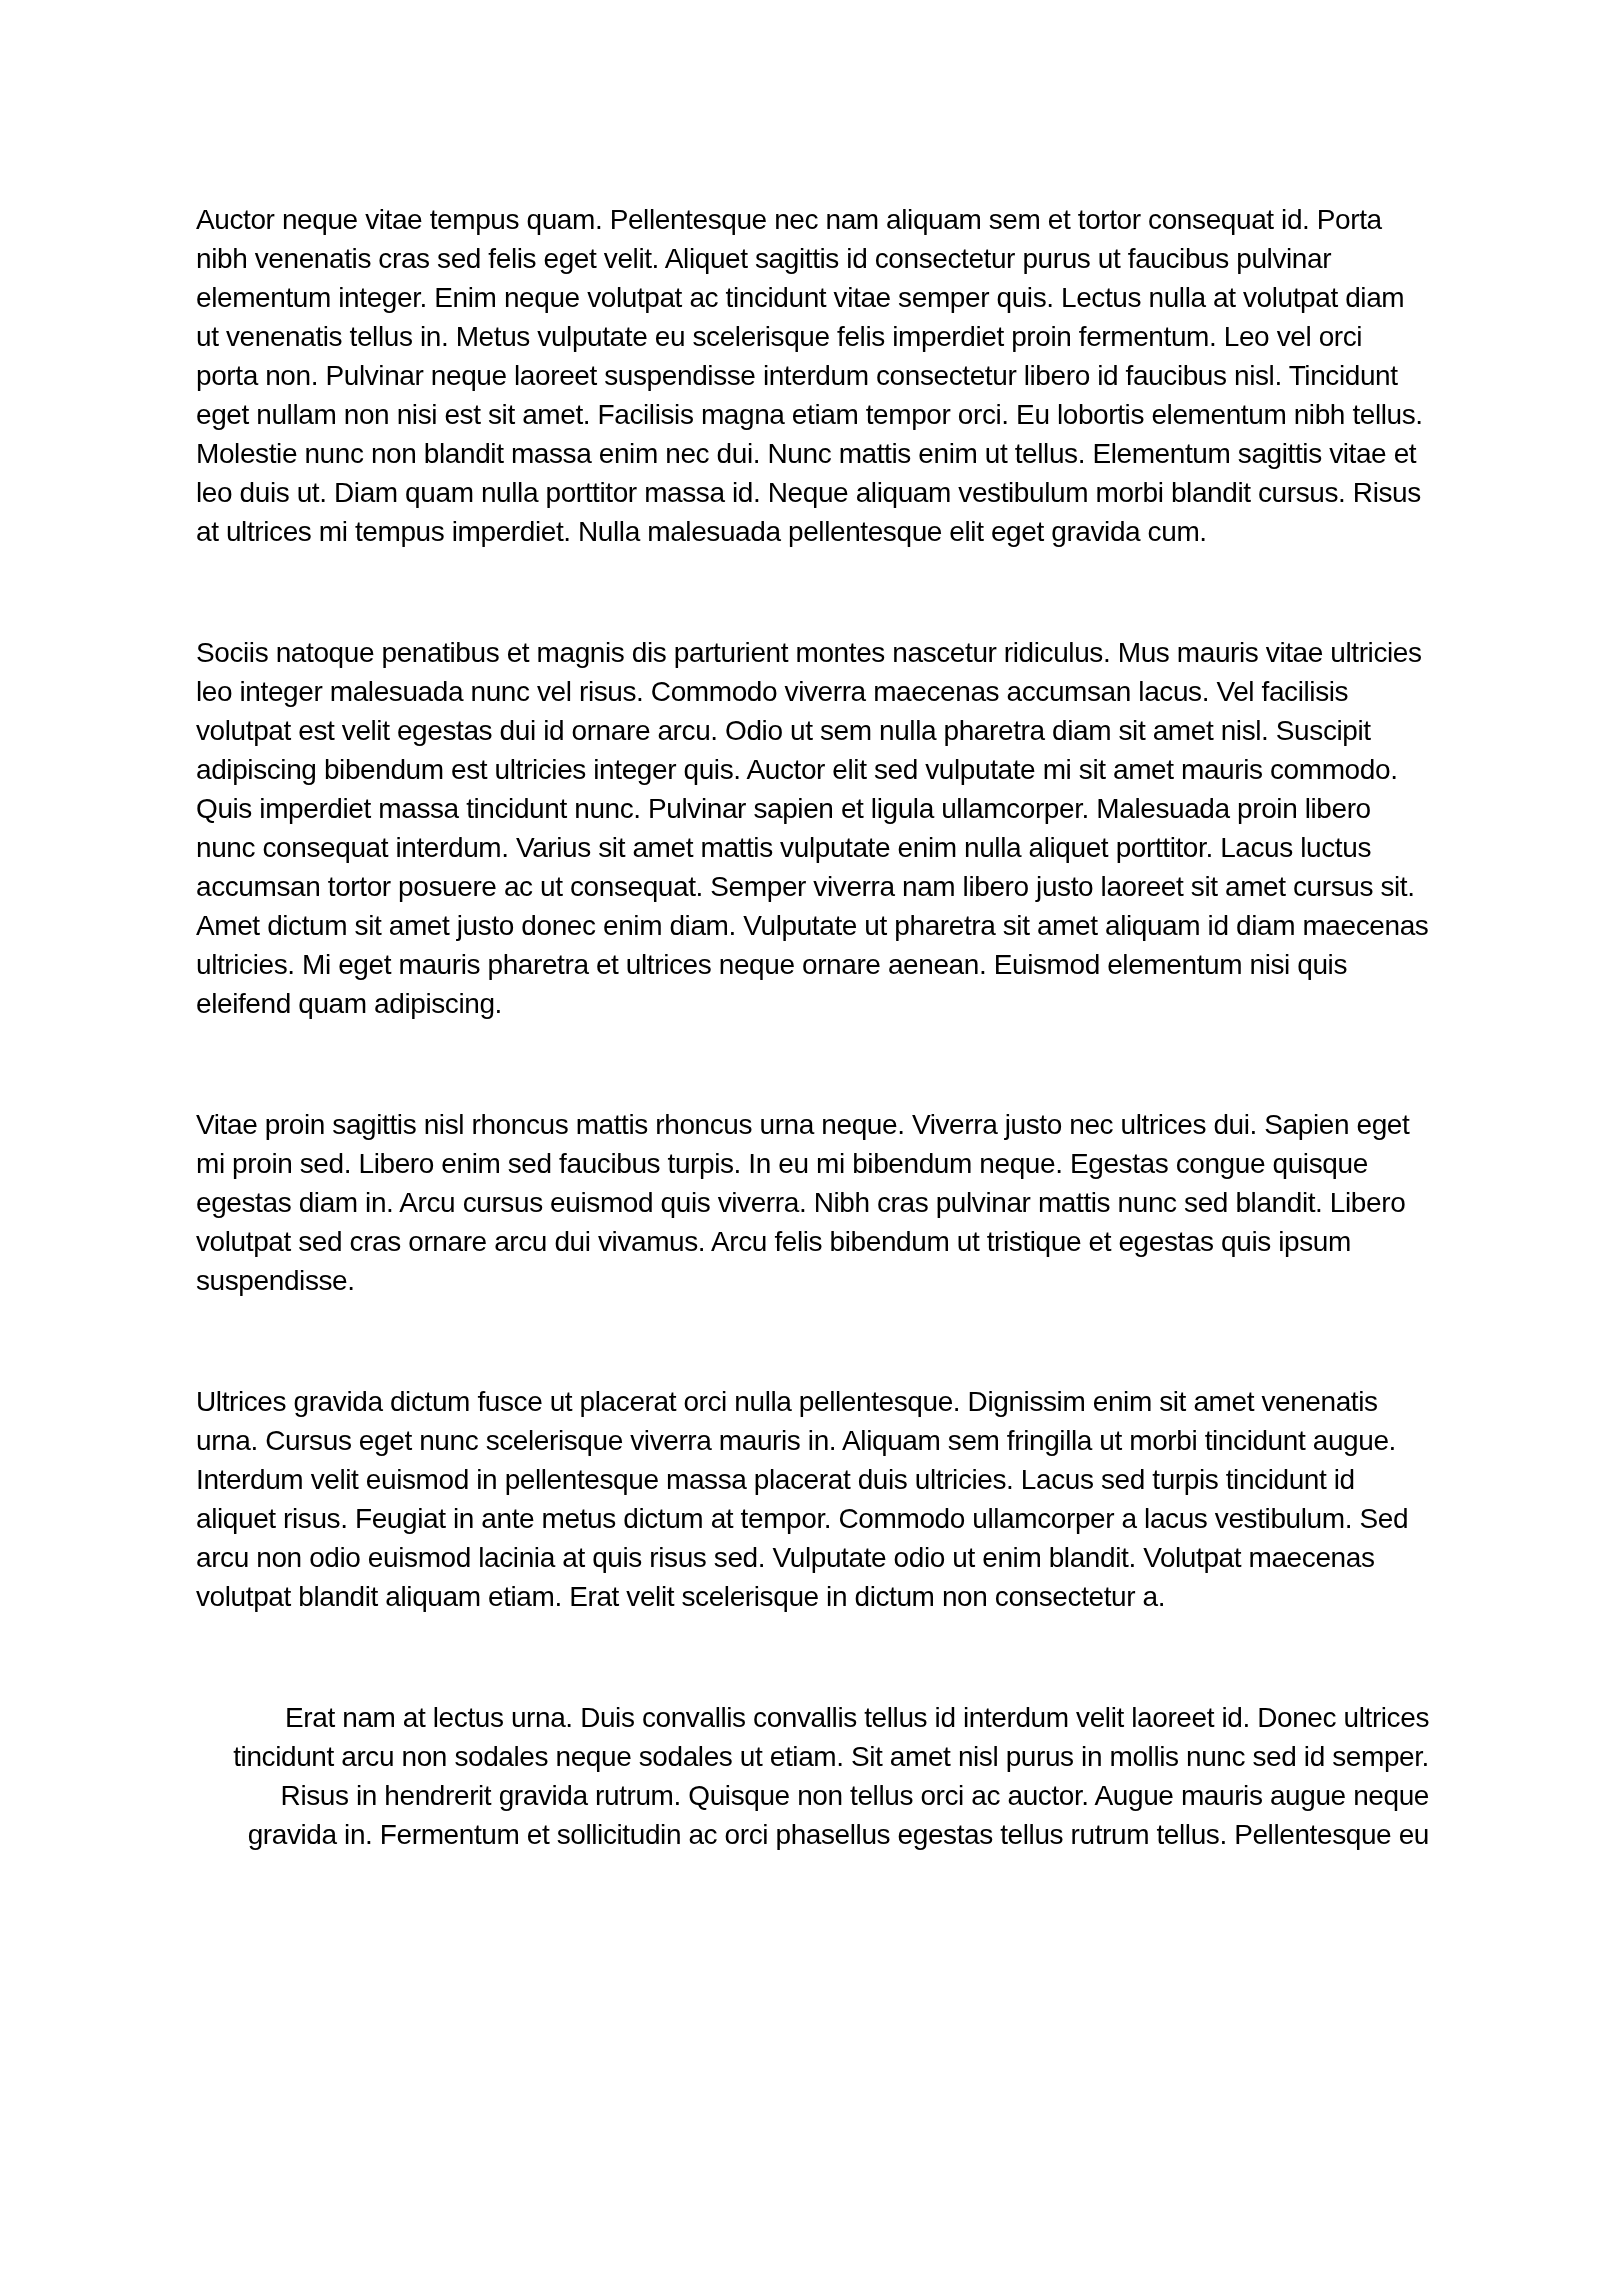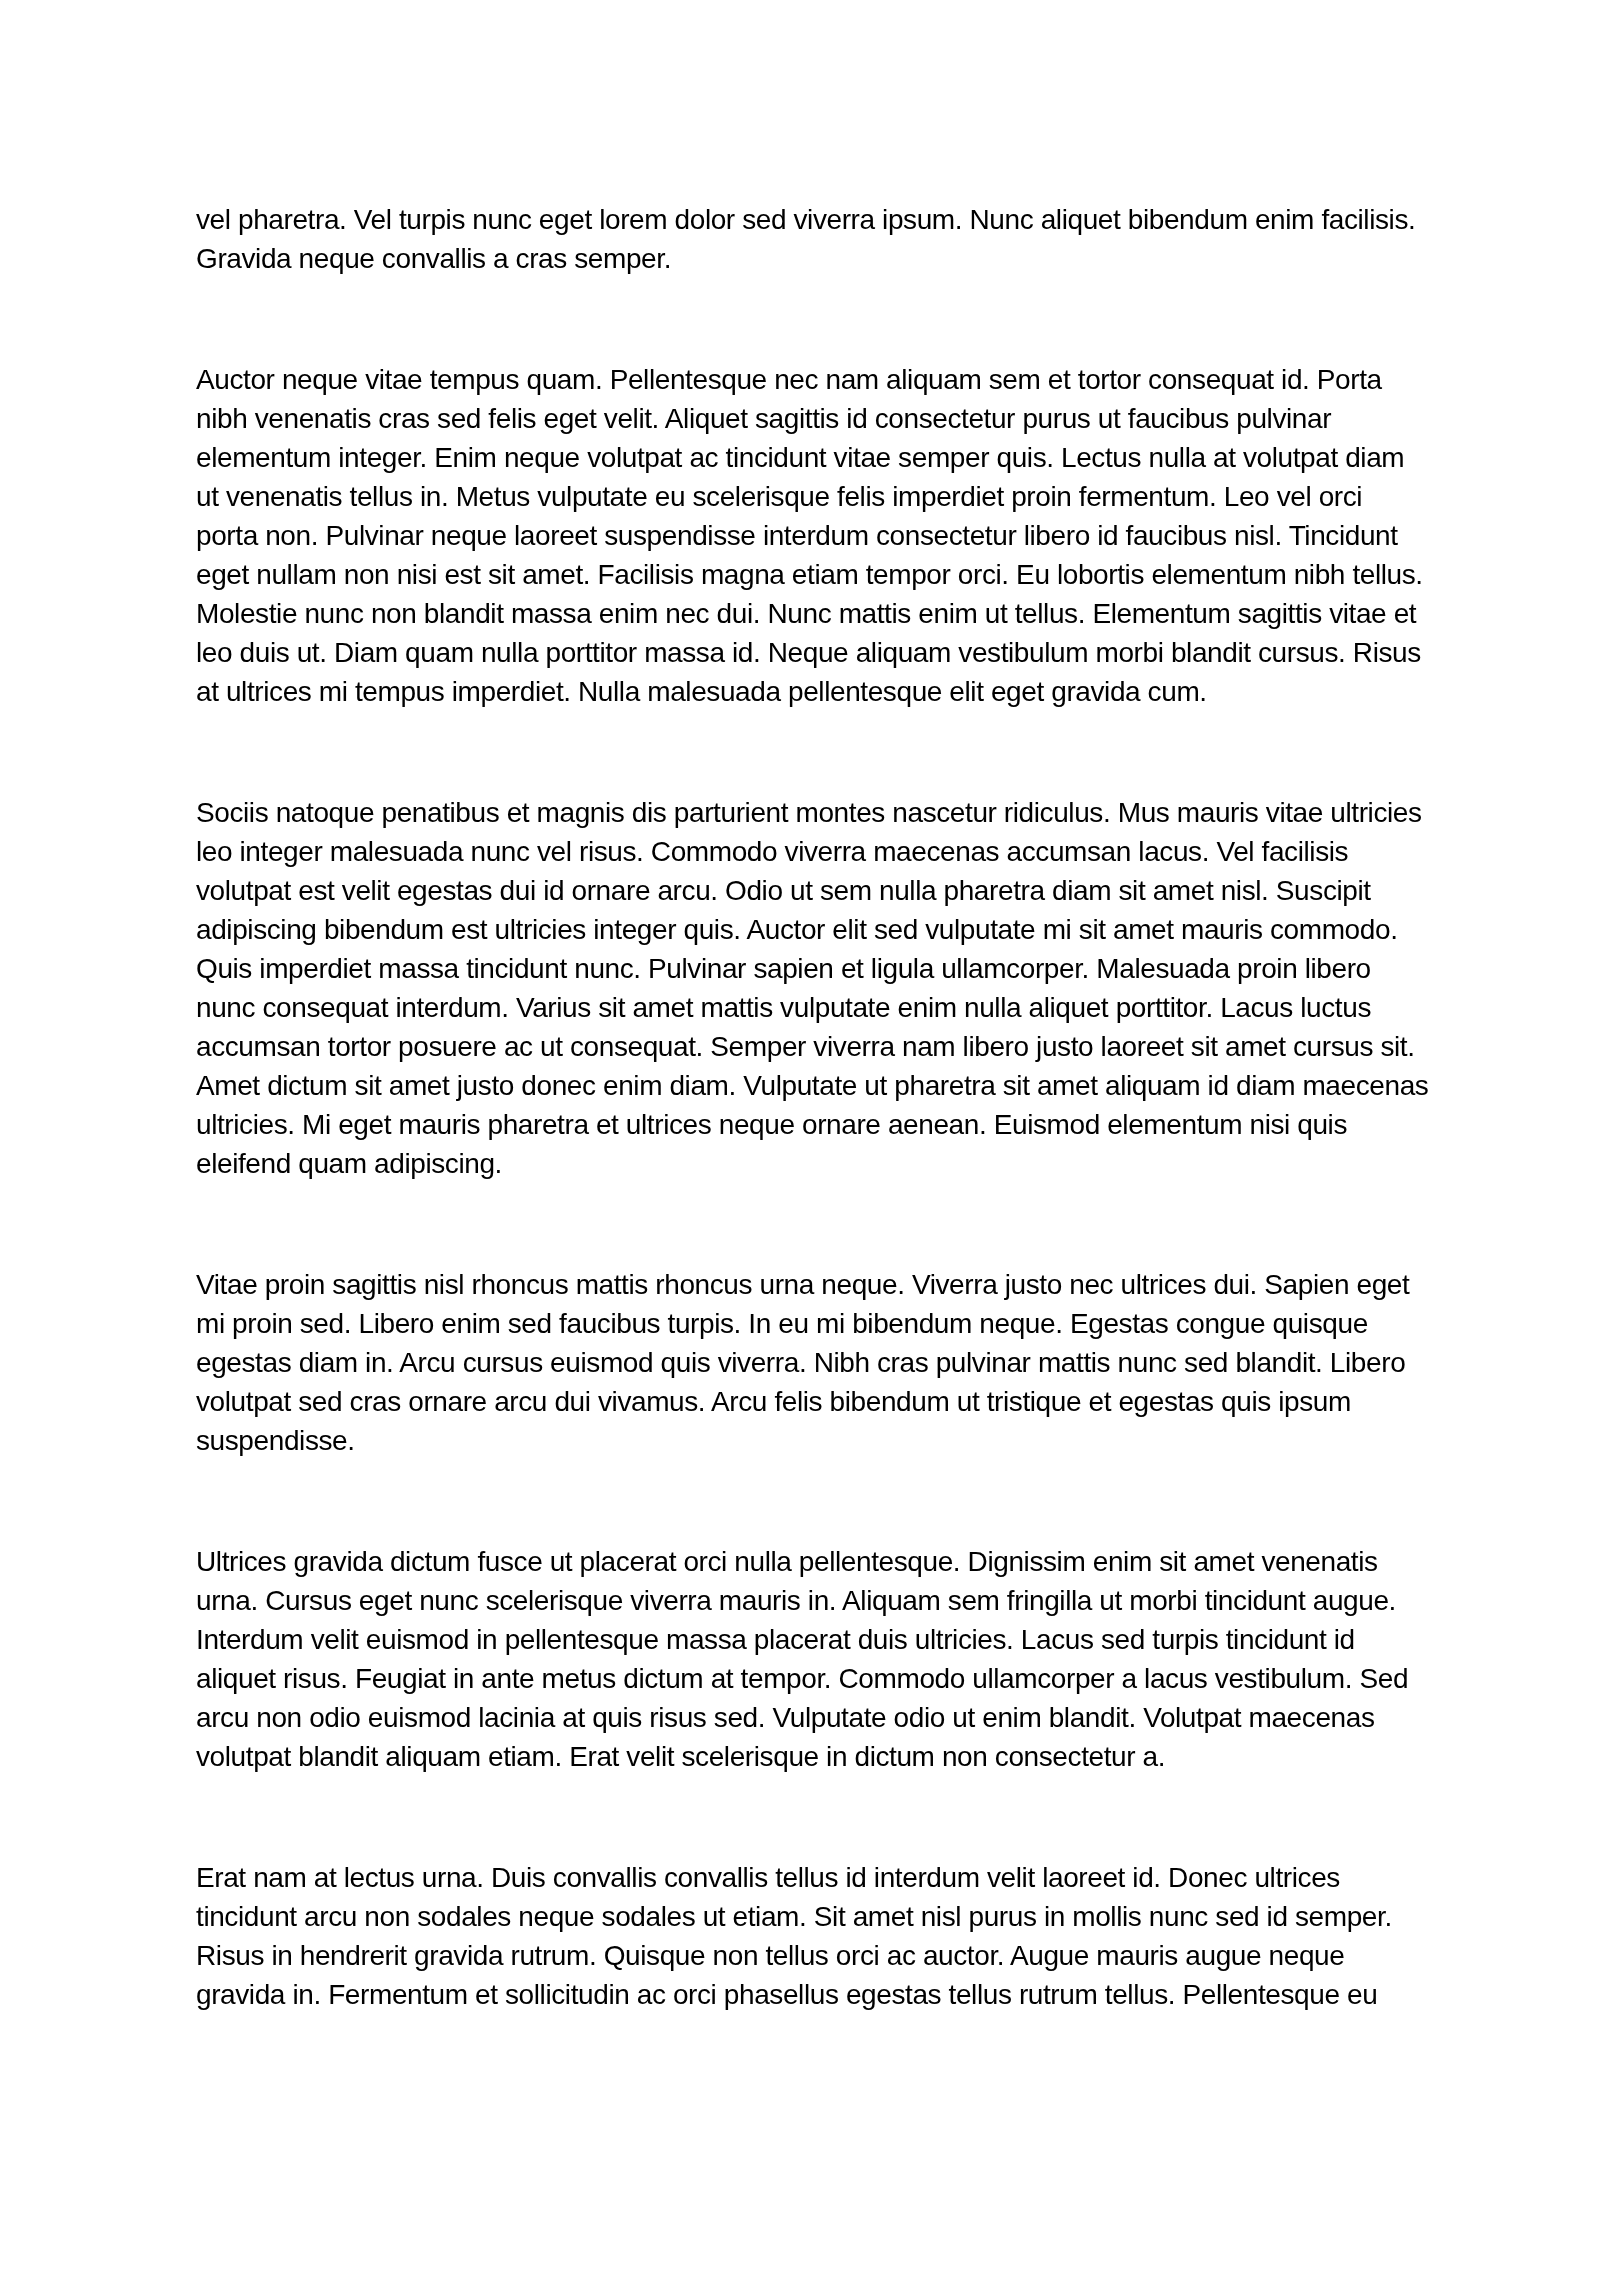--- a/index.html
+++ b/index.html
@@ -25,28 +25,28 @@
     line-height: 39px;
     color: #000000;
     text-align: left;
   }
   .content p {
     margin: 0 0 82px 0;
     padding: 0;
   }
   .content p:last-child {
     margin-bottom: 4px;
+    text-align: right;
   }
 </style>
 </head>
 <body>
 
 <div class="page">
   <div class="content">
-    <p>vel pharetra. Vel turpis nunc eget lorem dolor sed viverra ipsum. Nunc aliquet bibendum enim facilisis. Gravida neque convallis a cras semper.</p>
     <p>Auctor neque vitae tempus quam. Pellentesque nec nam aliquam sem et tortor consequat id. Porta nibh venenatis cras sed felis eget velit. Aliquet sagittis id consectetur purus ut faucibus pulvinar elementum integer. Enim neque volutpat ac tincidunt vitae semper quis. Lectus nulla at volutpat diam ut venenatis tellus in. Metus vulputate eu scelerisque felis imperdiet proin fermentum. Leo vel orci porta non. Pulvinar neque laoreet suspendisse interdum consectetur libero id faucibus nisl. Tincidunt eget nullam non nisi est sit amet. Facilisis magna etiam tempor orci. Eu lobortis elementum nibh tellus. Molestie nunc non blandit massa enim nec dui. Nunc mattis enim ut tellus. Elementum sagittis vitae et leo duis ut. Diam quam nulla porttitor massa id. Neque aliquam vestibulum morbi blandit cursus. Risus at ultrices mi tempus imperdiet. Nulla malesuada pellentesque elit eget gravida cum.</p>
     <p>Sociis natoque penatibus et magnis dis parturient montes nascetur ridiculus. Mus mauris vitae ultricies leo integer malesuada nunc vel risus. Commodo viverra maecenas accumsan lacus. Vel facilisis volutpat est velit egestas dui id ornare arcu. Odio ut sem nulla pharetra diam sit amet nisl. Suscipit adipiscing bibendum est ultricies integer quis. Auctor elit sed vulputate mi sit amet mauris commodo. Quis imperdiet massa tincidunt nunc. Pulvinar sapien et ligula ullamcorper. Malesuada proin libero nunc consequat interdum. Varius sit amet mattis vulputate enim nulla aliquet porttitor. Lacus luctus accumsan tortor posuere ac ut consequat. Semper viverra nam libero justo laoreet sit amet cursus sit. Amet dictum sit amet justo donec enim diam. Vulputate ut pharetra sit amet aliquam id diam maecenas ultricies. Mi eget mauris pharetra et ultrices neque ornare aenean. Euismod elementum nisi quis eleifend quam adipiscing.</p>
     <p>Vitae proin sagittis nisl rhoncus mattis rhoncus urna neque. Viverra justo nec ultrices dui. Sapien eget mi proin sed. Libero enim sed faucibus turpis. In eu mi bibendum neque. Egestas congue quisque egestas diam in. Arcu cursus euismod quis viverra. Nibh cras pulvinar mattis nunc sed blandit. Libero volutpat sed cras ornare arcu dui vivamus. Arcu felis bibendum ut tristique et egestas quis ipsum suspendisse.</p>
     <p>Ultrices gravida dictum fusce ut placerat orci nulla pellentesque. Dignissim enim sit amet venenatis urna. Cursus eget nunc scelerisque viverra mauris in. Aliquam sem fringilla ut morbi tincidunt augue. Interdum velit euismod in pellentesque massa placerat duis ultricies. Lacus sed turpis tincidunt id aliquet risus. Feugiat in ante metus dictum at tempor. Commodo ullamcorper a lacus vestibulum. Sed arcu non odio euismod lacinia at quis risus sed. Vulputate odio ut enim blandit. Volutpat maecenas volutpat blandit aliquam etiam. Erat velit scelerisque in dictum non consectetur a.</p>
     <p>Erat nam at lectus urna. Duis convallis convallis tellus id interdum velit laoreet id. Donec ultrices tincidunt arcu non sodales neque sodales ut etiam. Sit amet nisl purus in mollis nunc sed id semper. Risus in hendrerit gravida rutrum. Quisque non tellus orci ac auctor. Augue mauris augue neque gravida in. Fermentum et sollicitudin ac orci phasellus egestas tellus rutrum tellus. Pellentesque eu</p>
   </div>
 </div>
 
 
 </body></html>

